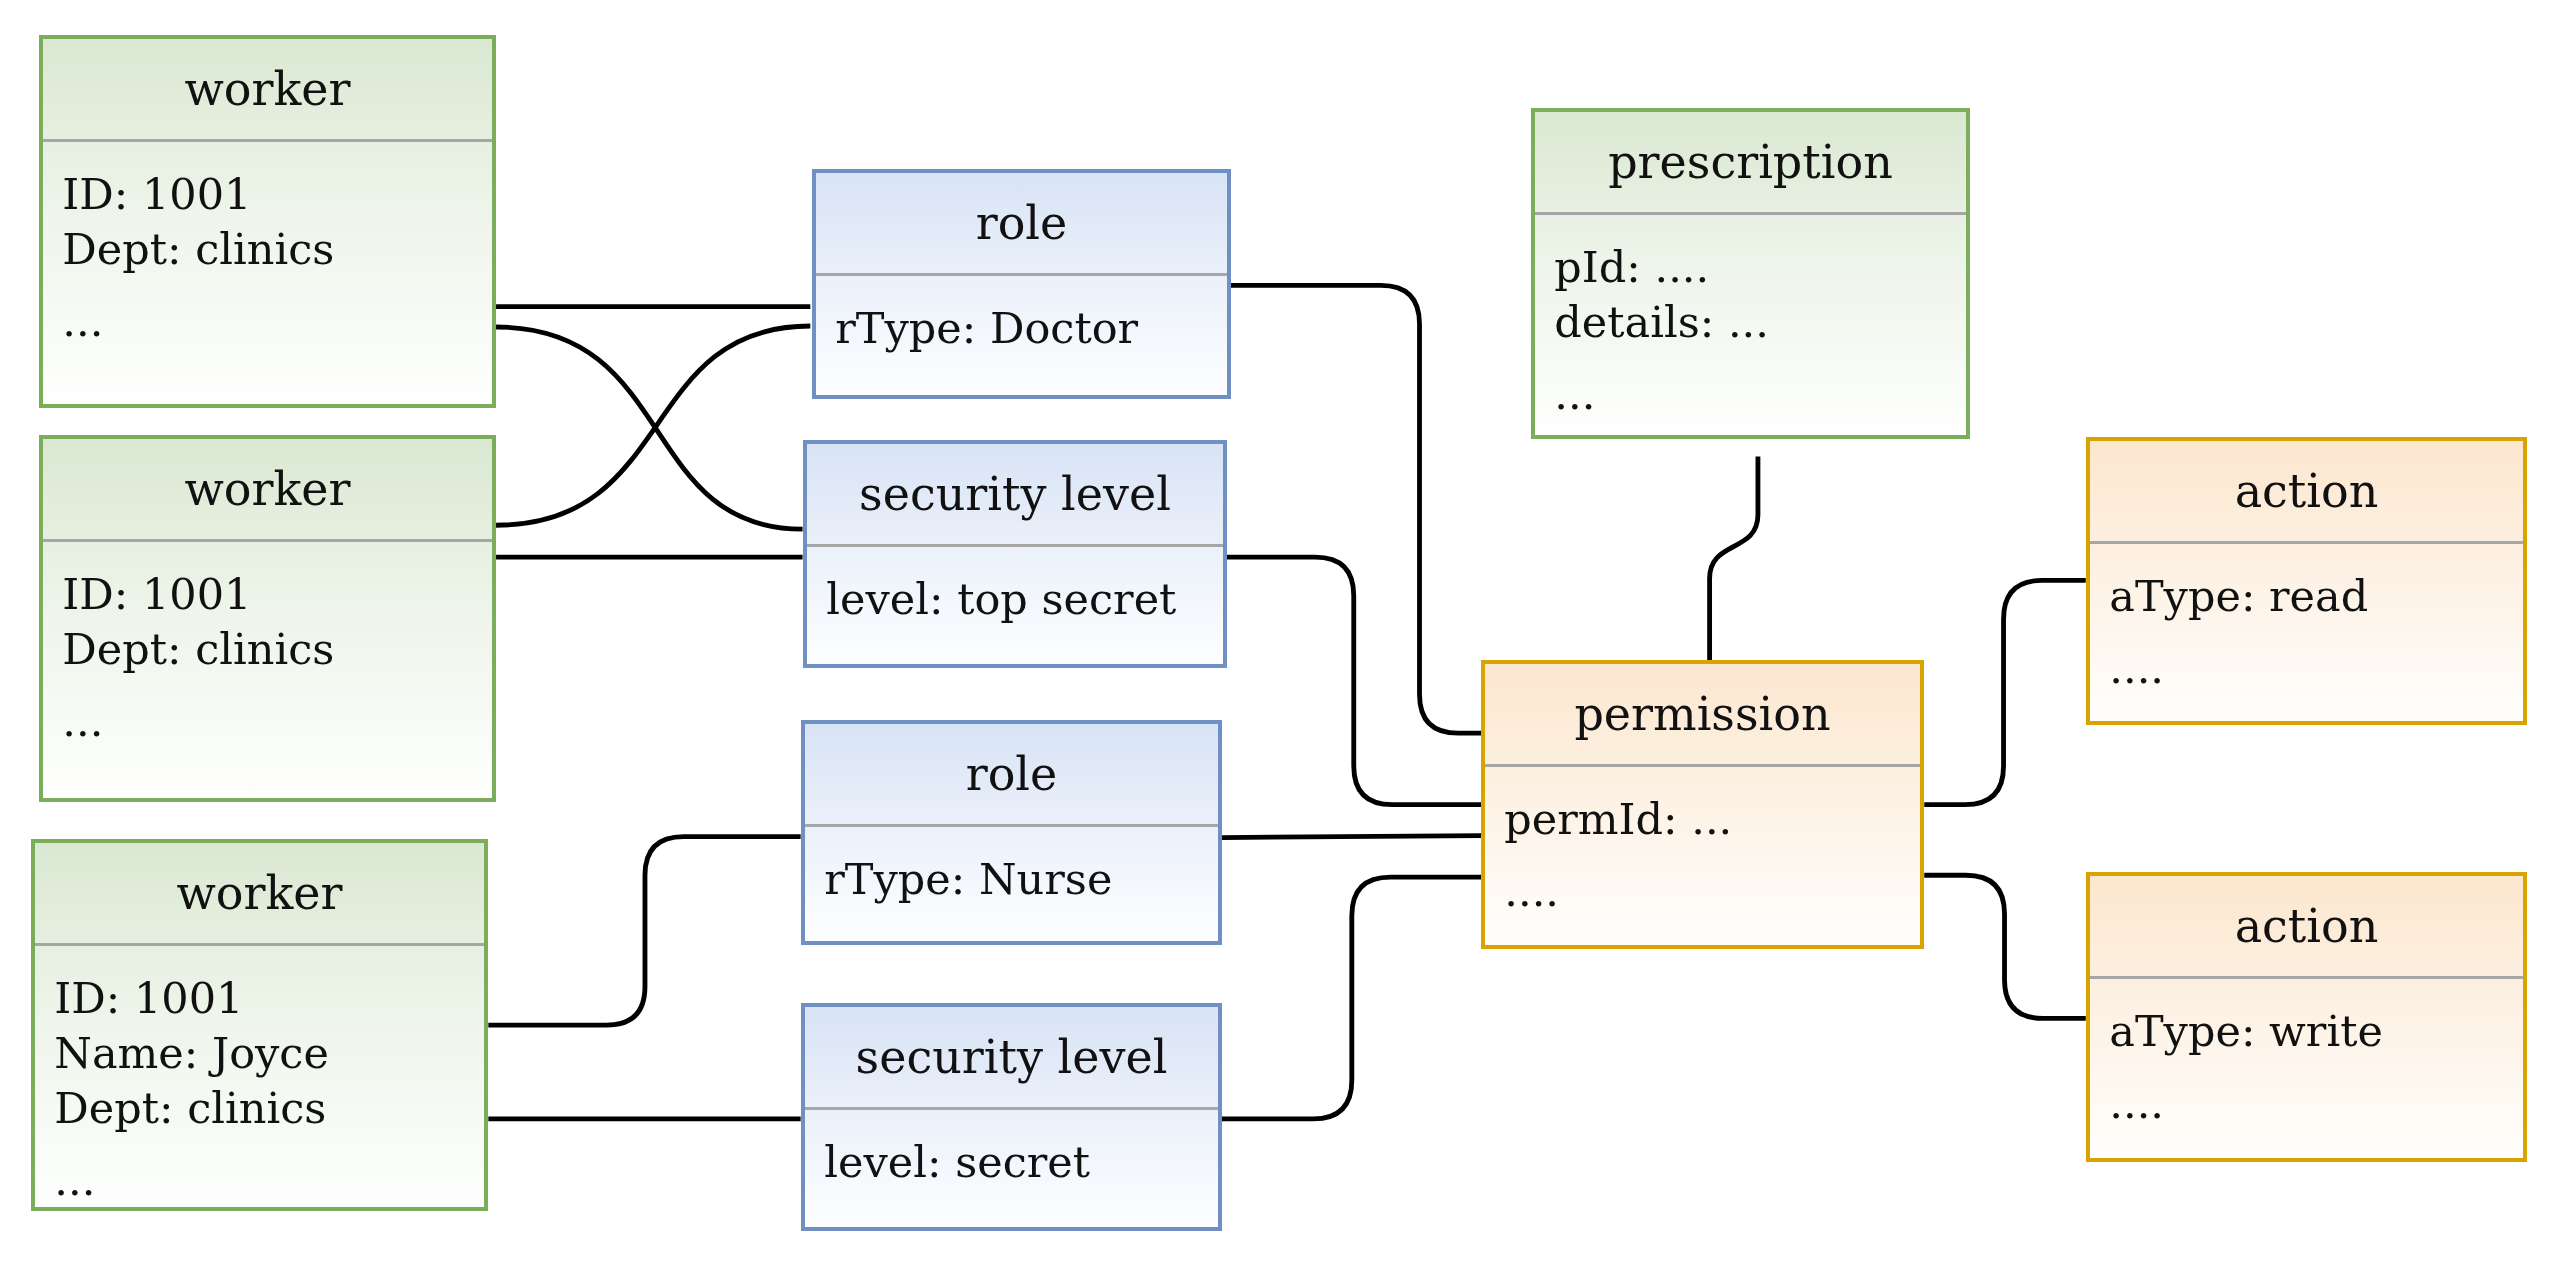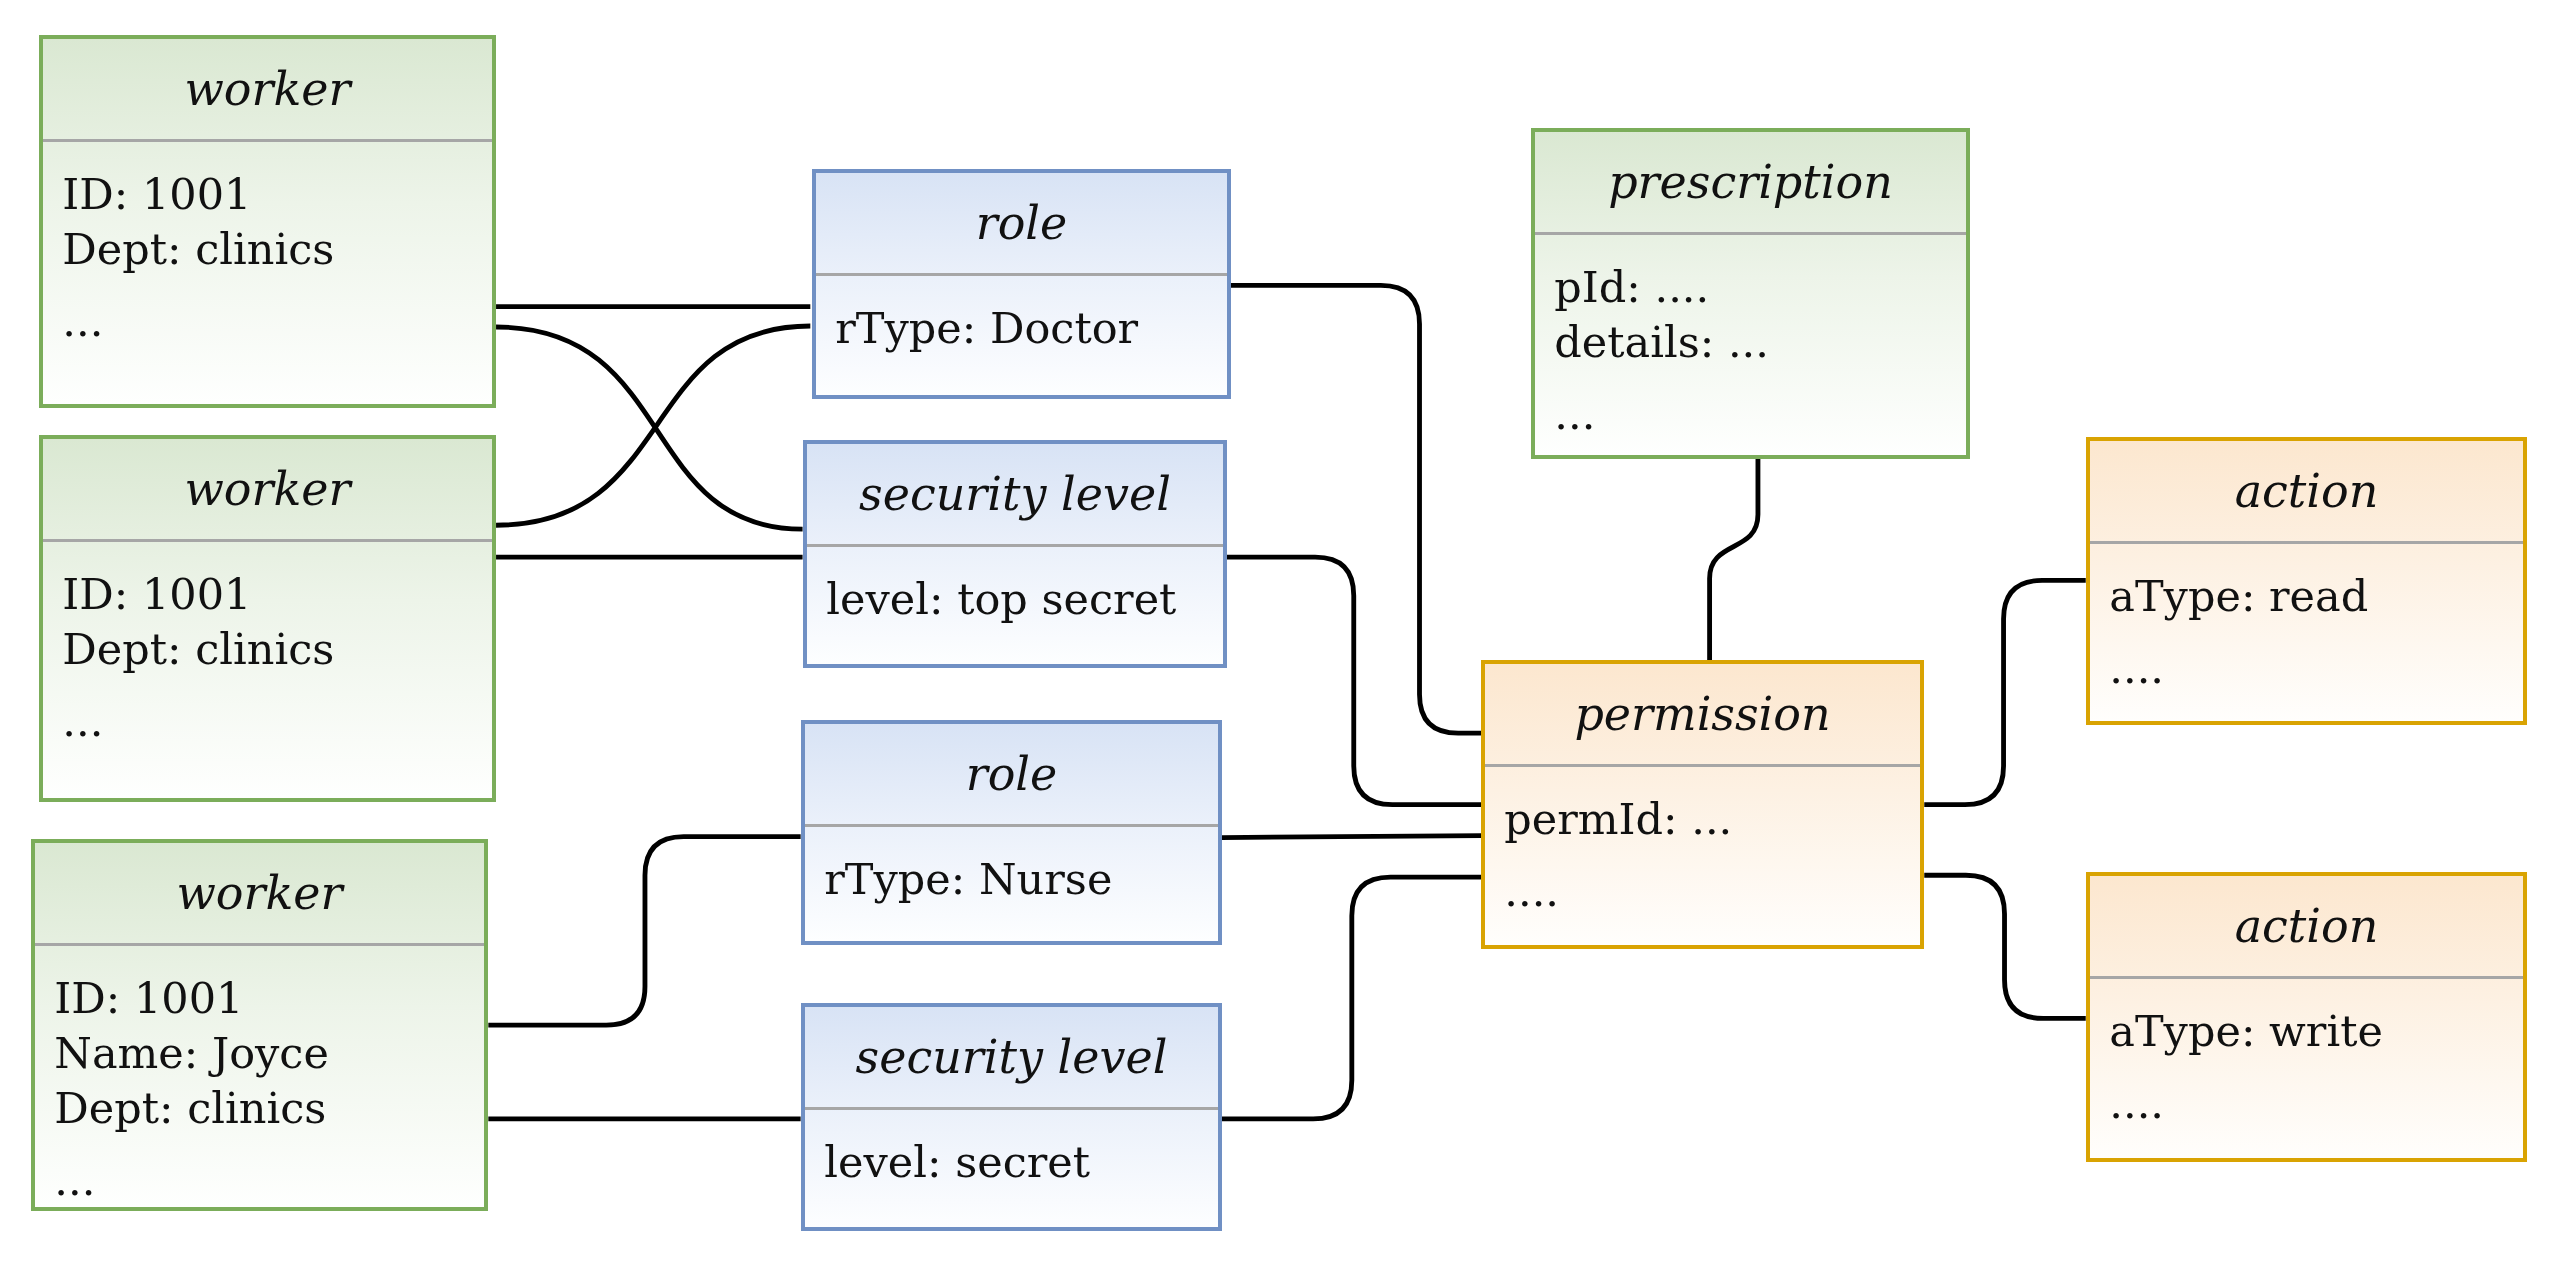--- a/index.html
+++ b/index.html
@@ -18,21 +18,20 @@
     box-sizing:border-box;
     border-style:solid;
     border-width:4.8px;
   }
   .box.green{border-color:#7BAD5A;background:linear-gradient(180deg,#DAE8D2 0%,#EDF4E9 45%,#FEFFFE 100%);}
   .box.blue {border-color:#7090C4;background:linear-gradient(180deg,#D8E3F5 0%,#EAF0FA 45%,#FDFEFF 100%);}
   .box.orange{border-color:#D9A302;background:linear-gradient(180deg,#FCE7CF 0%,#FDF1E3 45%,#FFFEFC 100%);}
   .title{
     height:100px;
     display:flex;align-items:center;justify-content:center;
-    font-style:italic;
     font-size:46px;
     border-bottom:3.9px solid #A6A6A6;
   }
   .body{
     padding:25px 7.7px 0 19.3px;
     font-size:43px;
     line-height:55px;
     white-space:nowrap;
   }
   .gap{margin-top:17.4px;}
@@ -107,21 +106,21 @@
     </div>
   </div>
 
   <div class="box blue" style="left:801px;top:1003px;width:421px;height:228px">
     <div class="title">security level</div>
     <div class="body">
       <div>level: secret</div>
     </div>
   </div>
 
-  <div class="box green" style="left:1531px;top:128px;width:439px;height:331px">
+  <div class="box green" style="left:1531px;top:108px;width:439px;height:331px">
     <div class="title">prescription</div>
     <div class="body">
       <div>pId: ....</div>
       <div>details: ...</div>
       <div class="gap">...</div>
     </div>
   </div>
 
   <div class="box orange" style="left:1481px;top:660px;width:443px;height:289px">
     <div class="title">permission</div>

